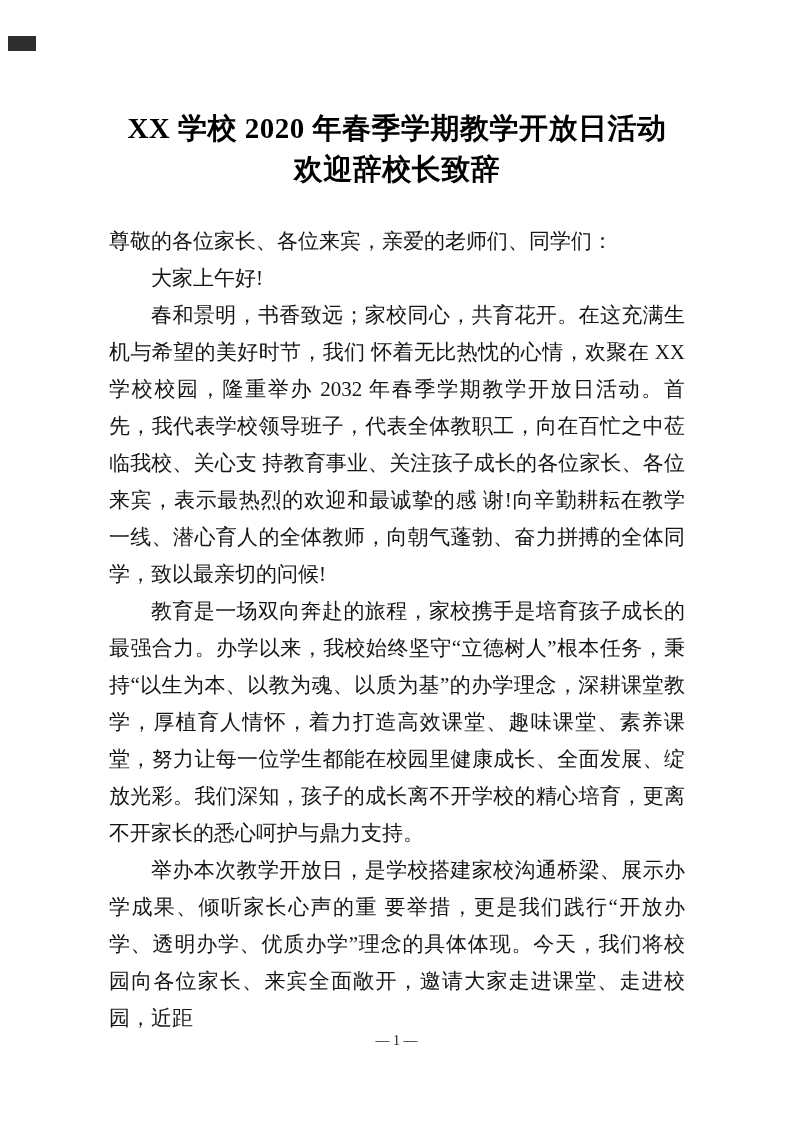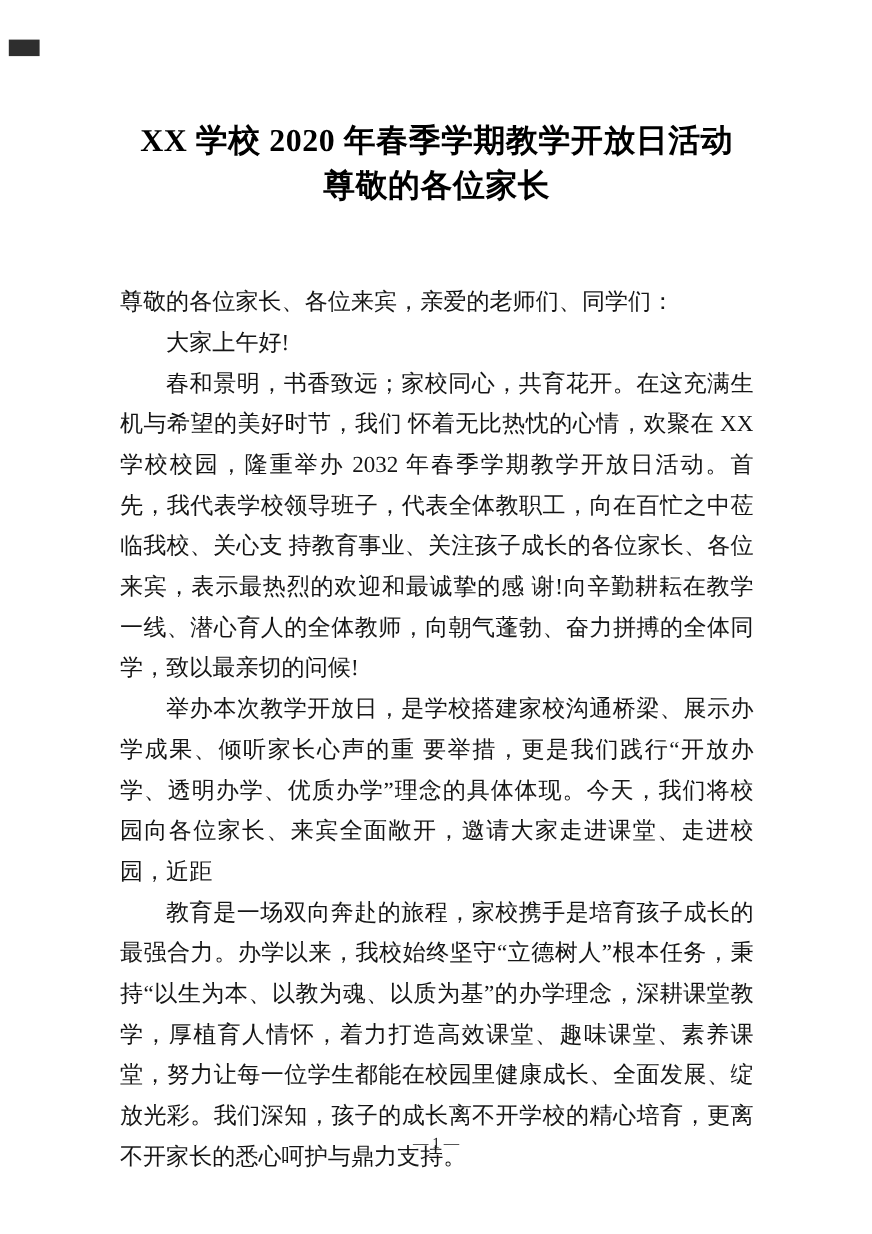--- a/index.html
+++ b/index.html
@@ -31,21 +31,21 @@
   .doc-title {
     margin: 108px 0 0 0;
     text-align: center;
     font-weight: bold;
     font-size: 29px;
     line-height: 41px;
     letter-spacing: 0.5px;
     color: #000000;
   }
   .doc-body {
-    margin-top: 66px;
+    margin-top: 33px;
     font-size: 21px;
     line-height: 37px;
     text-align: justify;
     text-justify: inter-ideograph;
     color: #151515;
   }
   .doc-body p { margin: 0; padding: 0; }
   .doc-body p.indent { text-indent: 2em; }
   .page-footer {
     position: absolute;
@@ -60,28 +60,28 @@
 </style>
 </head>
 <body>
 
 <div class="scan-artifact"></div>
 
 <div class="content">
 
   <h1 class="doc-title">
     <span>XX 学校 2020 年春季学期教学开放日活动</span><br>
-    <span>尊敬的各位家长</span>
+    <span>欢迎辞校长致辞</span>
   </h1>
 
   <div class="doc-body">
     <p>尊敬的各位家长、各位来宾，亲爱的老师们、同学们：</p>
     <p class="indent">大家上午好!</p>
     <p class="indent">春和景明，书香致远；家校同心，共育花开。在这充满生机与希望的美好时节，我们 怀着无比热忱的心情，欢聚在 XX 学校校园，隆重举办 2032 年春季学期教学开放日活动。首先，我代表学校领导班子，代表全体教职工，向在百忙之中莅临我校、关心支 持教育事业、关注孩子成长的各位家长、各位来宾，表示最热烈的欢迎和最诚挚的感 谢!向辛勤耕耘在教学一线、潜心育人的全体教师，向朝气蓬勃、奋力拼搏的全体同 学，致以最亲切的问候!</p>
+    <p class="indent">教育是一场双向奔赴的旅程，家校携手是培育孩子成长的最强合力。办学以来，我校始终坚守“立德树人”根本任务，秉持“以生为本、以教为魂、以质为基”的办学理念，深耕课堂教学，厚植育人情怀，着力打造高效课堂、趣味课堂、素养课堂，努力让每一位学生都能在校园里健康成长、全面发展、绽放光彩。我们深知，孩子的成长离不开学校的精心培育，更离不开家长的悉心呵护与鼎力支持。</p>
     <p class="indent">举办本次教学开放日，是学校搭建家校沟通桥梁、展示办学成果、倾听家长心声的重 要举措，更是我们践行“开放办学、透明办学、优质办学”理念的具体体现。今天，我们将校园向各位家长、来宾全面敞开，邀请大家走进课堂、走进校园，近距</p>
-    <p class="indent">教育是一场双向奔赴的旅程，家校携手是培育孩子成长的最强合力。办学以来，我校始终坚守“立德树人”根本任务，秉持“以生为本、以教为魂、以质为基”的办学理念，深耕课堂教学，厚植育人情怀，着力打造高效课堂、趣味课堂、素养课堂，努力让每一位学生都能在校园里健康成长、全面发展、绽放光彩。我们深知，孩子的成长离不开学校的精心培育，更离不开家长的悉心呵护与鼎力支持。</p>
   </div>
 
 </div>
 
 <div class="page-footer">
   <span>— 1 —</span>
 </div>
 
 </body></html>

